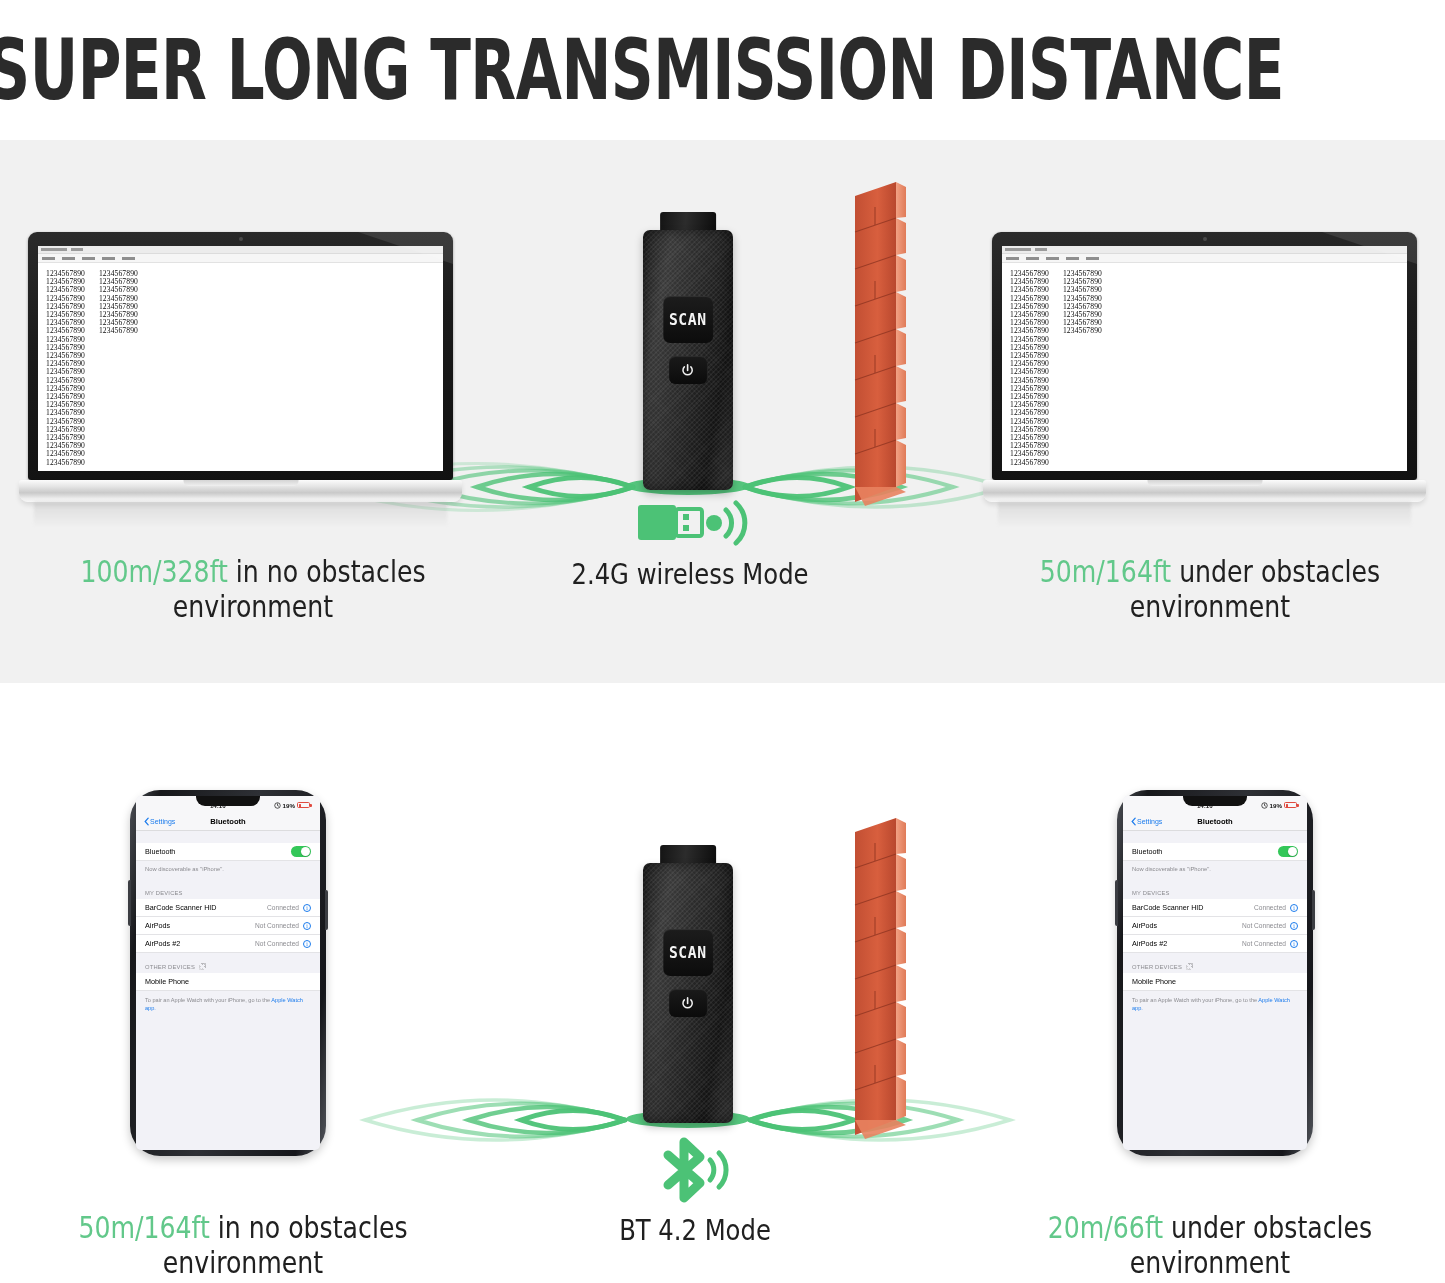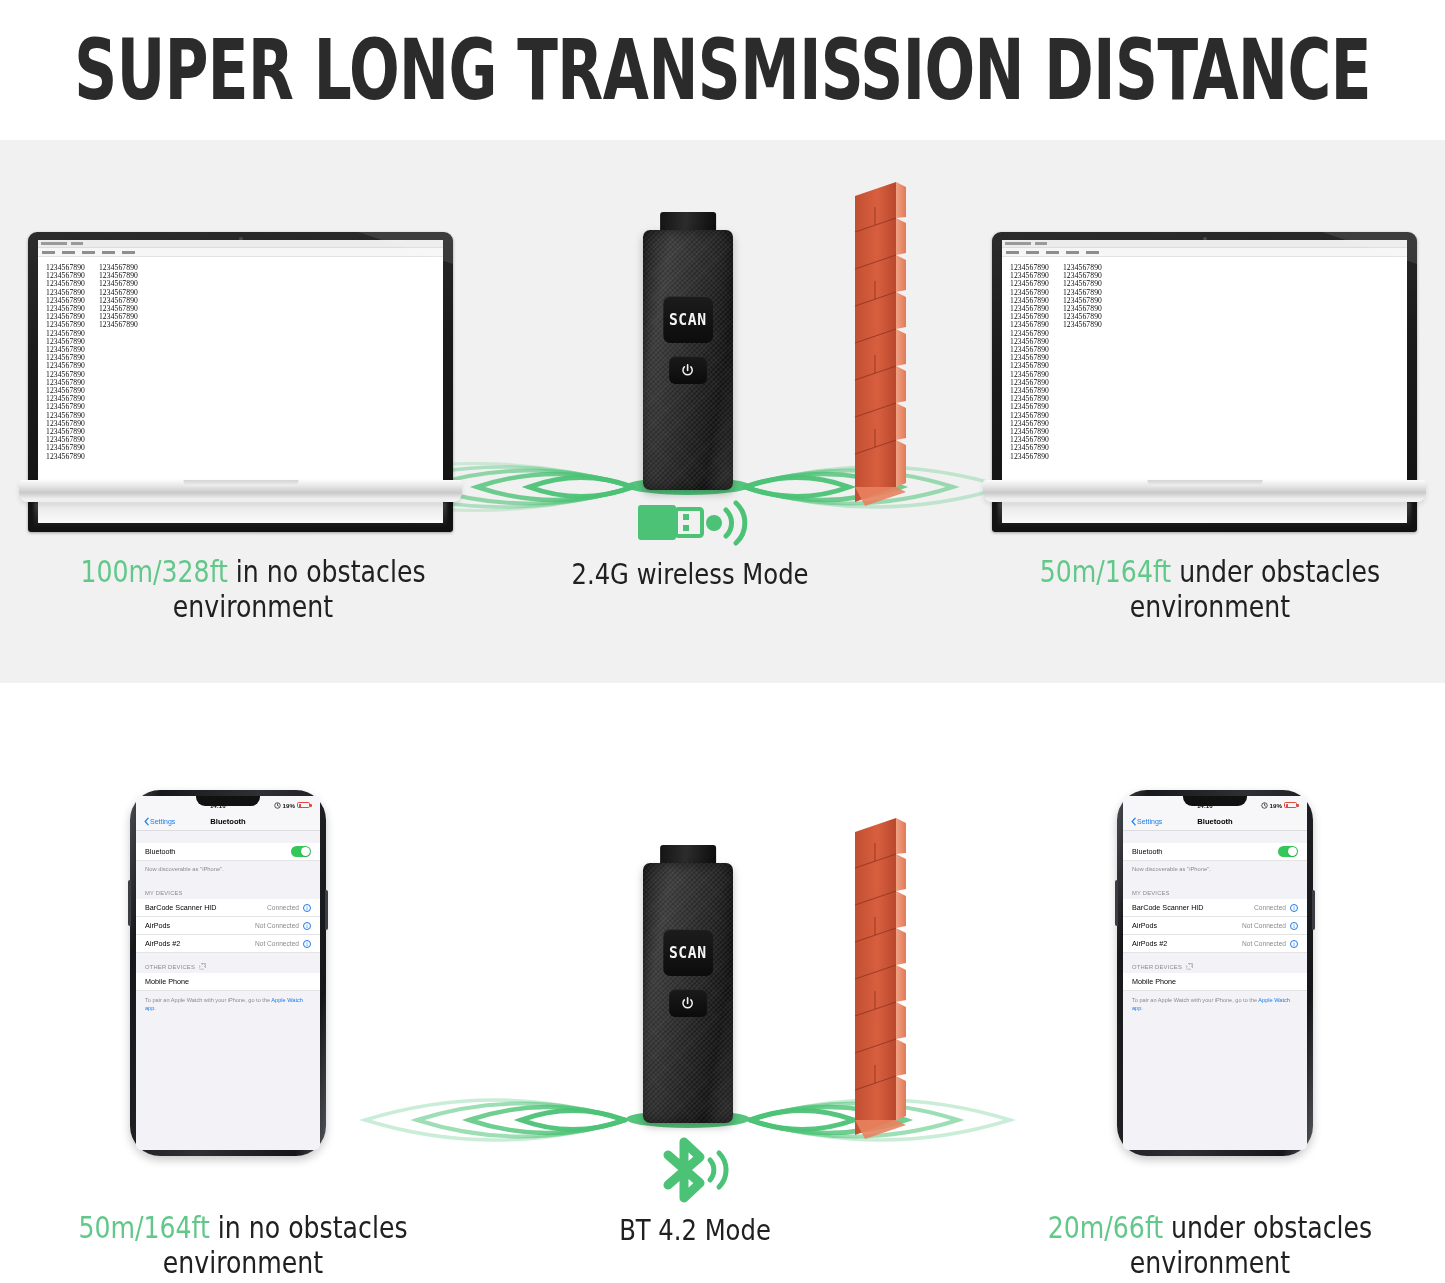--- a/index.html
+++ b/index.html
@@ -8,21 +8,21 @@
     font-family:"Liberation Sans", sans-serif;
     background:#ffffff;
     position:relative;
     overflow:hidden;
   }
 
   
   .header{
     position:absolute; left:0; top:0; width:1445px; height:140px;
     background:#ffffff;
-    display:flex; align-items:center; justify-content:center;
+    display:flex; align-items:center; justify-content:flex-start;
   }
   .header h1{
     font-family:"Liberation Sans Narrow","DejaVu Sans Condensed","Liberation Sans",sans-serif;
     font-size:65px;
     font-weight:bold;
     letter-spacing:-0.5px;
     color:#2b2b2b;
     transform:scaleX(1.02) scaleY(1.28);
     transform-origin:center center;
     white-space:nowrap;
@@ -36,24 +36,24 @@
   .band-bottom{
     position:absolute; left:0; top:683px; width:1445px; height:600px;
     background:#ffffff;
   }
 
   .scene{ position:absolute; left:0; top:0; width:1445px; height:1283px; }
 
   
   .laptop{ position:absolute; }
   .laptop .lid{
-    position:absolute; left:0; top:0; width:100%; height:300px;
+    position:absolute; left:0; top:0; width:100%; height:248px;
     background:linear-gradient(175deg,#2b2b2b 0%,#1b1b1b 40%,#111 100%);
     border-radius:9px 9px 3px 3px;
-    padding:8px 10px 9px 10px;
+    padding:14px 10px 9px 10px;
     box-shadow:0 1px 3px rgba(0,0,0,.35);
   }
   .laptop .lid::after{
     content:""; position:absolute; right:0; top:0;
     border-left:95px solid transparent;
     border-top:32px solid rgba(255,255,255,.10);
   }
   .laptop .cam{
     position:absolute; top:5px; left:50%; transform:translateX(-50%);
     width:4px; height:4px; border-radius:50%; background:#4a4a4a;

